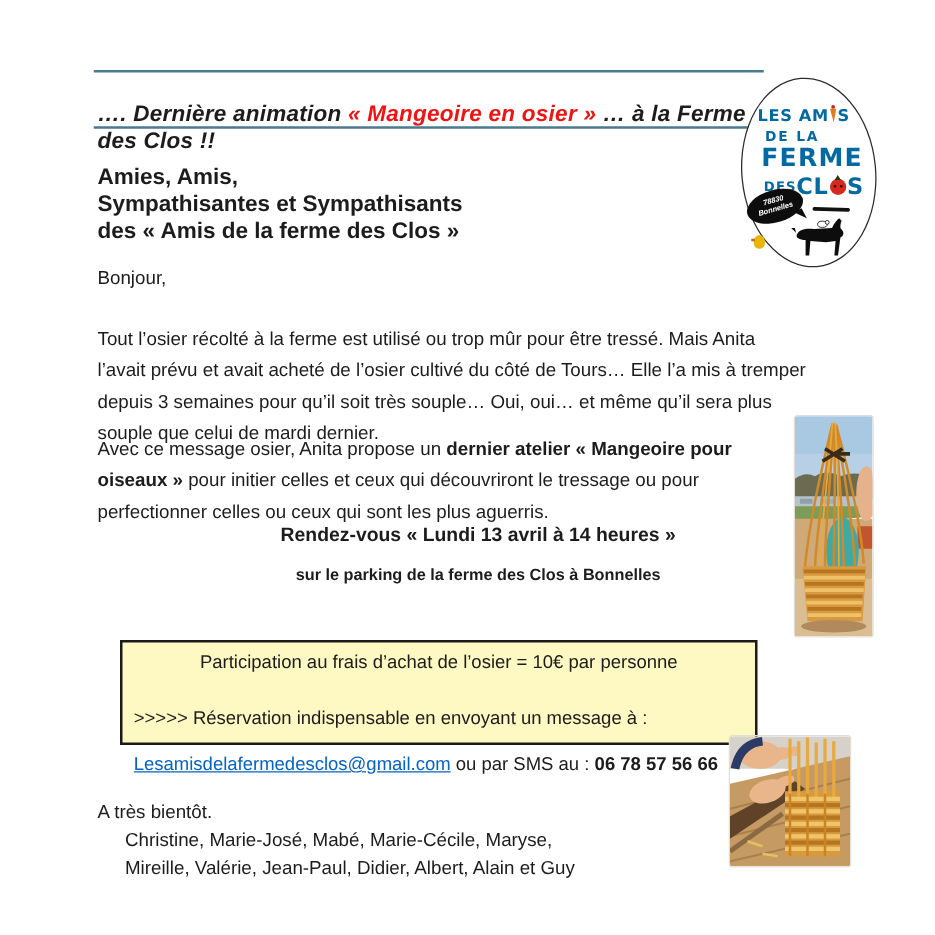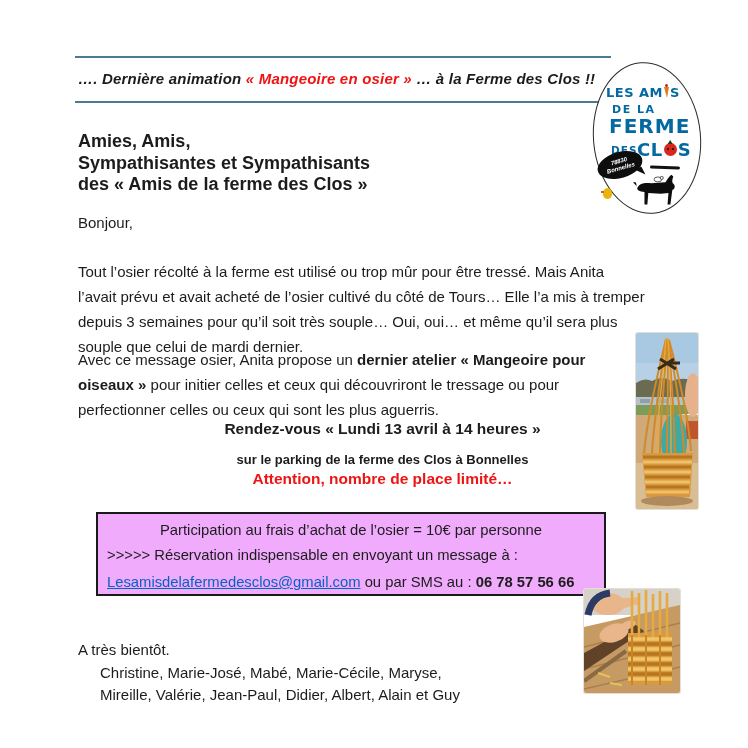--- a/index.html
+++ b/index.html
@@ -3,42 +3,42 @@
 <meta charset="utf-8">
 <style>
   html,body{margin:0;padding:0;background:#ffffff;}
   body{width:748px;height:748px;font-family:"Liberation Sans",sans-serif;color:#1c1c1c;
        -webkit-font-smoothing:antialiased;}
   .page{position:relative;width:748px;height:748px;background:#fff;overflow:hidden;}
   .abs{position:absolute;}
 
   
   .rule{height:2px;background:#4b7b8e;}
-  .hdr-title{left:78px;top:70px;width:540px;font-size:15px;font-weight:bold;font-style:italic;
+  .hdr-title{left:78px;top:81px;width:540px;font-size:18px;font-weight:bold;font-style:italic;
              letter-spacing:.2px;}
   .hdr-red{color:#ee1414;}
 
   
   .greet{left:78px;top:131px;font-size:18px;font-weight:bold;line-height:21.5px;white-space:pre-line;}
   .bonjour{left:78px;top:214px;font-size:15px;font-weight:normal;}
   .para{left:78px;top:259px;width:600px;font-size:15px;line-height:25px;white-space:pre-line;}
   .para2{top:347px;width:585px;}
   .b{font-weight:bold;}
 
   .centerline{left:30px;width:705px;text-align:center;}
   .rdv{top:420px;font-size:15.5px;font-weight:bold;}
   .loc{top:452px;font-size:13px;font-weight:bold;}
   .warn{top:470px;font-size:15.5px;font-weight:bold;color:#ee1414;}
 
   
-  .resbox{left:96px;top:512px;width:510px;height:84px;border:2px solid #1a1a1a;background:#f0abfc;
+  .resbox{left:96px;top:512px;width:510px;height:84px;border:2px solid #1a1a1a;background:#fef9c3;
           box-sizing:border-box;font-size:14.8px;}
   .resbox .l1{margin-top:8px;text-align:center;}
-  .resbox .l2{margin-top:9px;margin-left:9px;}
-  .resbox .l3{margin-top:11px;margin-left:9px;}
+  .resbox .l2{margin-top:29px;margin-left:9px;}
+  .resbox .l3{margin-top:21px;margin-left:9px;}
   .maillink{color:#0563c1;text-decoration:underline;cursor:pointer;}
 
   
   .bye{left:78px;top:641px;font-size:15px;}
   .names1{left:100px;top:664px;font-size:15px;}
   .names2{left:100px;top:686px;font-size:15px;}
 
   
   .logo{left:592px;top:60px;width:113px;height:158px;}
   .logo-oval{position:absolute;left:1px;top:2px;width:108px;height:152px;background:#fff;
@@ -119,21 +119,20 @@
   <div class="abs para">Tout l’osier récolté à la ferme est utilisé ou trop mûr pour être tressé. Mais Anita
 l’avait prévu et avait acheté de l’osier cultivé du côté de Tours… Elle l’a mis à tremper
 depuis 3 semaines pour qu’il soit très souple… Oui, oui… et même qu’il sera plus
 souple que celui de mardi dernier.</div>
   <div class="abs para para2"><span>Avec ce message osier, Anita propose un </span><span class="b">dernier atelier « Mangeoire pour
 oiseaux »</span><span> pour initier celles et ceux qui découvriront le tressage ou pour
 perfectionner celles ou ceux qui sont les plus aguerris.</span></div>
 
   <div class="abs centerline rdv">Rendez-vous « Lundi 13 avril à 14 heures »</div>
   <div class="abs centerline loc">sur le parking de la ferme des Clos à Bonnelles</div>
-  <div class="abs centerline warn">Attention, nombre de place limité…</div>
 
   <div class="abs resbox">
     <div class="l1">Participation au frais d’achat de l’osier = 10€ par personne</div>
     <div class="l2">&gt;&gt;&gt;&gt;&gt; Réservation indispensable en envoyant un message à :</div>
     <div class="l3"><a class="maillink">Lesamisdelafermedesclos@gmail.com</a><span>  ou par SMS au : </span><span class="b">06 78 57 56 66</span></div>
   </div>
 
   <div class="abs photo photo1">
     <svg width="62" height="176" viewBox="0 0 62 176">
       <rect x="0" y="0" width="62" height="70" fill="#b7d0e6"></rect>

